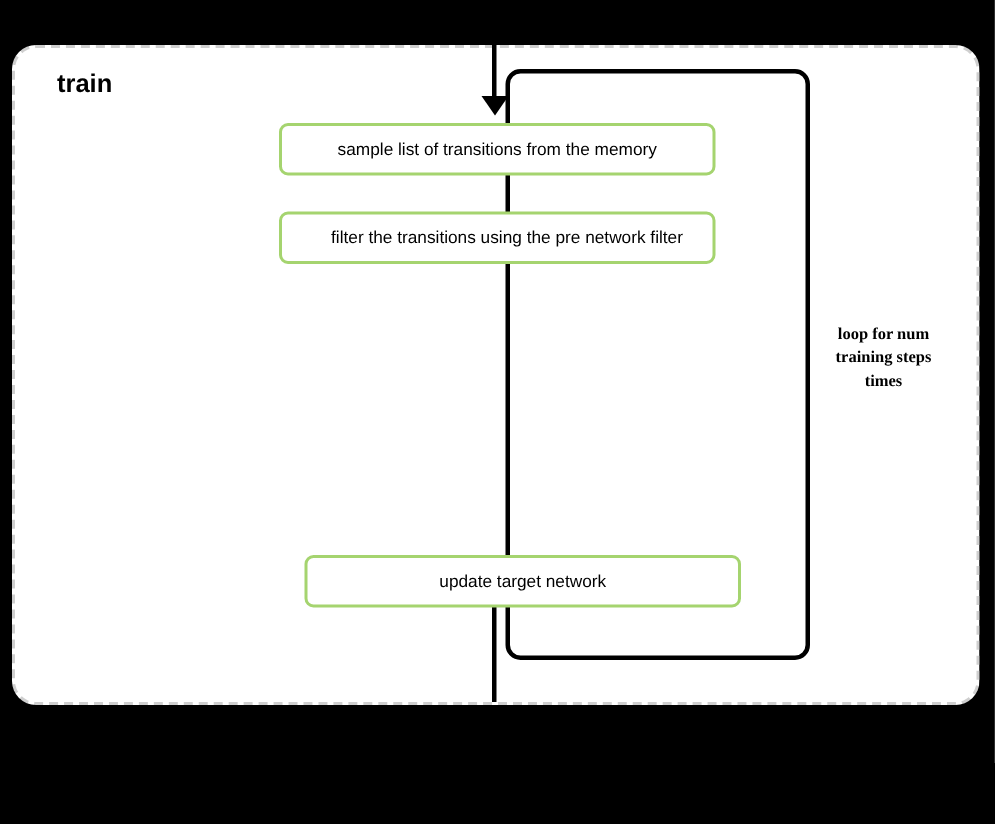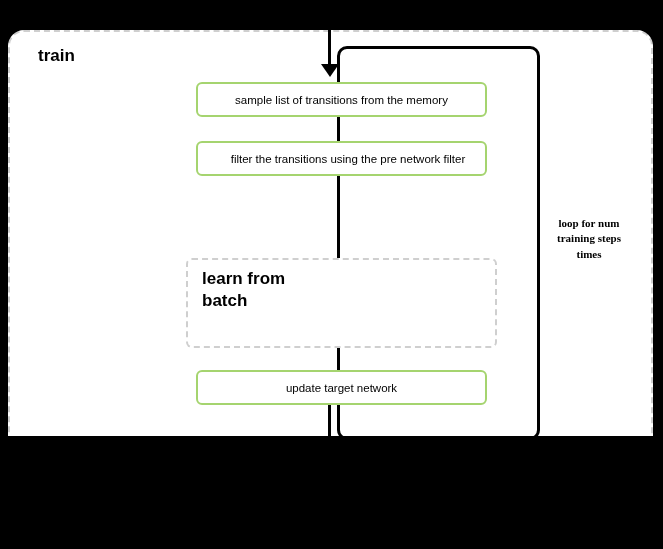--- a/index.html
+++ b/index.html
@@ -2,21 +2,21 @@
 <html><head>
 <meta charset="utf-8">
 <style>
   * { margin: 0; padding: 0; box-sizing: border-box; }
   html, body { background: #000; }
   body { font-family: "Liberation Sans", "DejaVu Sans", sans-serif; color: #000; }
 
   .stage {
     position: relative;
     width: 663px;
-    height: 436px;
+    height: 549px;
     background: #000;
     overflow: hidden;
   }
 
   .panel {
     position: absolute;
     left: 8px; top: 30px;
     width: 645px; height: 440px;
     background: #fff;
     border: 2px dashed #cfcfcf;
@@ -69,36 +69,36 @@
     left: 321px; top: 64px;
     width: 0; height: 0;
     border-left: 9px solid transparent;
     border-right: 9px solid transparent;
     border-top: 13px solid #000;
     z-index: 2;
   }
 
   .step {
     position: absolute;
-    left: 196px;
+    left: 186px;
     width: 291px; height: 35px;
     background: #fff;
     border: 2px solid #a5d46f;
     border-radius: 6px;
     display: flex;
     align-items: center;
     justify-content: center;
     font-size: 11.5px;
     z-index: 3;
     text-align: center;
   }
   .step.s1 { top: 82px; }
   .step.s2 { top: 141px; padding-left: 13px; }
   .step.s3 { top: 200px; }
-  .step.s5 { top: 370px; }
+  .step.s5 { top: 370px; margin-left: 17px; }
 
   .learn-box {
     position: absolute;
     left: 186px; top: 258px;
     width: 311px; height: 90px;
     background: #fff;
     border: 2px dashed #cfcfcf;
     border-radius: 6px;
     z-index: 3;
   }
@@ -132,21 +132,18 @@
 
   <div class="step s1">
     <span>sample list of transitions from the memory</span>
   </div>
 
   <div class="step s2">
     <span>filter the transitions using the pre network filter</span>
   </div>
 
 
-  <div class="learn-box">
-    <div class="learn-label">learn from batch</div>
-  </div>
 
   <div class="step s5">
     <span>update target network</span>
   </div>
 
 </div>
 
 </body></html>

